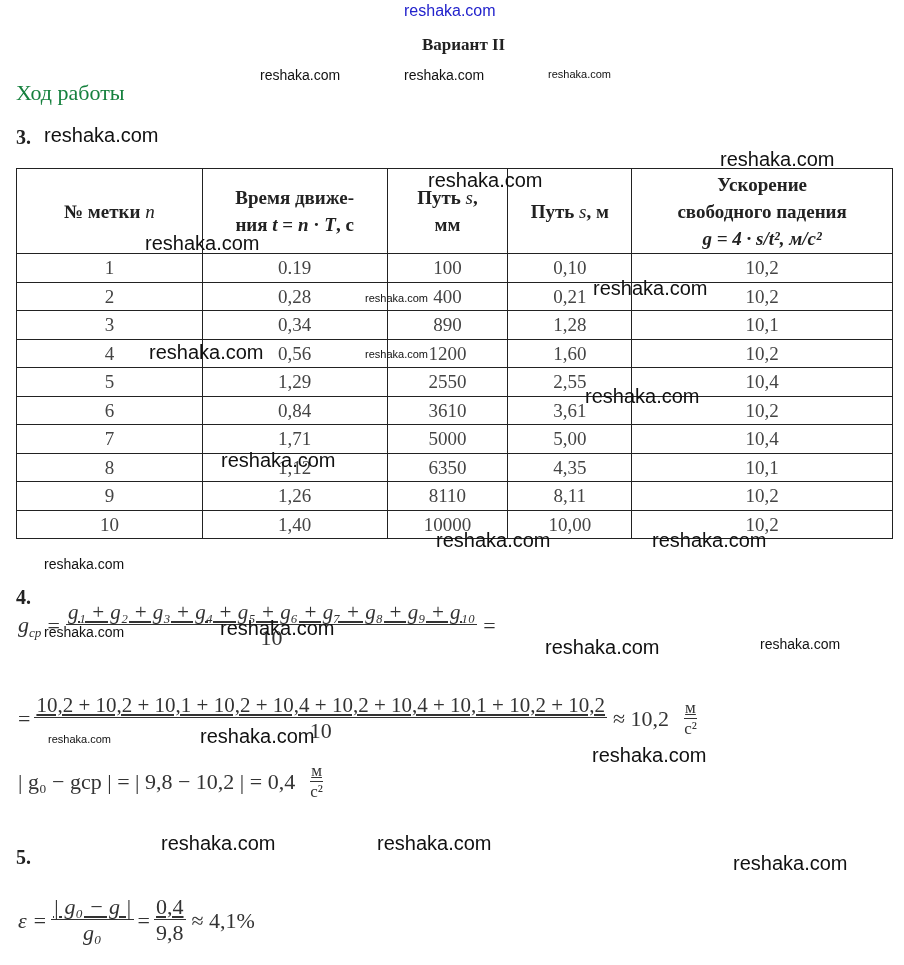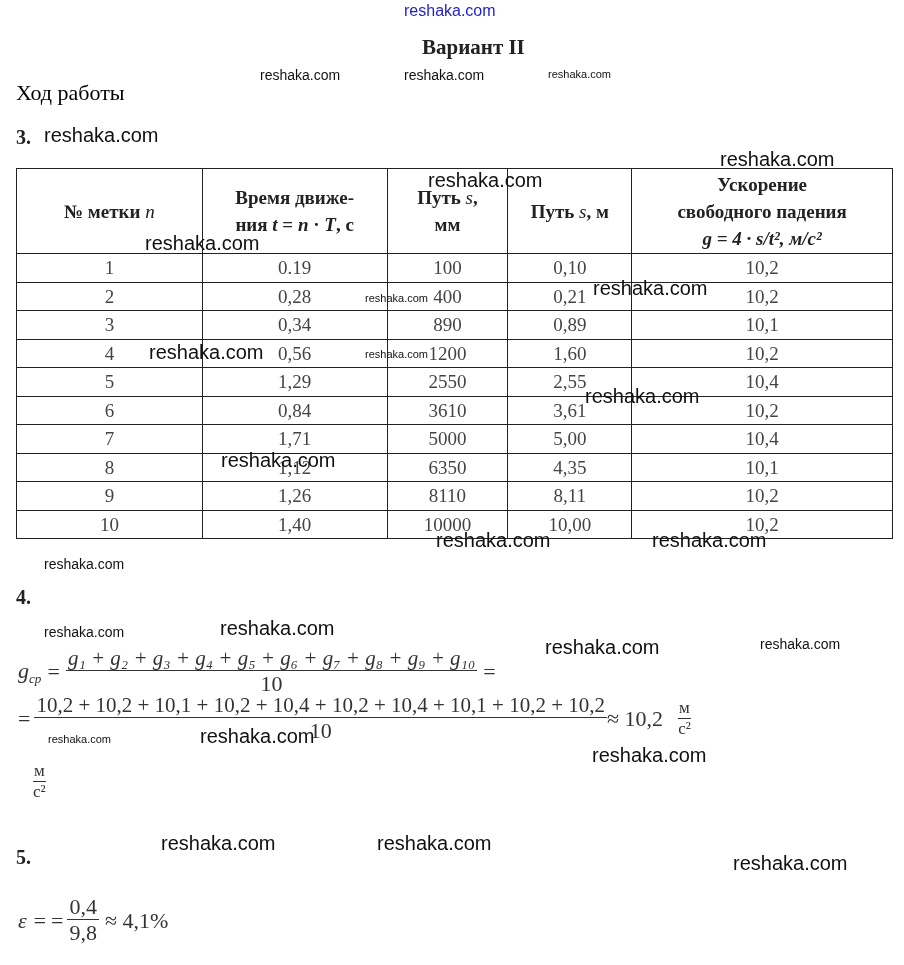--- a/index.html
+++ b/index.html
@@ -3,30 +3,30 @@
 <meta charset="utf-8">
 <style>
   html, body { margin:0; padding:0; background:#fff; }
   body { width:904px; height:965px; position:relative; overflow:hidden; font-family:"Liberation Serif", serif; color:#222; }
   .abs { position:absolute; white-space:nowrap; }
   .wm { position:absolute; font-family:"Liberation Sans", sans-serif; color:#111; white-space:nowrap; line-height:1; }
   .wm-l { font-size:20px; }
   .wm-m { font-size:14px; }
   .wm-s { font-size:11px; }
   .wm-top { font-size:16px; color:#2222cc; }
-  .title { font-weight:bold; font-size:21px; }
-  .heading { font-size:22px; color:#000000; }
+  .title { font-weight:bold; font-size:17px; }
+  .heading { font-size:22px; color:#15803d; }
   .num { font-weight:bold; font-size:20px; }
   table.data { position:absolute; left:16px; top:168px; width:877px; border-collapse:collapse; font-size:19px; color:#444; }
   table.data td, table.data th { border:1px solid #222; text-align:center; padding:0; }
   table.data th { font-weight:bold; color:#222; font-size:19px; line-height:27px; height:84px; }
   table.data td { height:27.5px; line-height:27px; }
   .it { font-style:italic; }
   .frac { display:inline-flex; flex-direction:column; align-items:center; vertical-align:middle; }
-  .frac .n { padding:0 2px; border-bottom:1px solid #333; line-height:1.1; }
+  .frac .n { padding:0 2px; border-bottom:1px solid #333; line-height:1.1;text-decoration:underline; }
   .frac .d { line-height:1.2; }
   .math { position:absolute; font-size:22px; color:#333; white-space:nowrap; display:flex; align-items:center; }
   sub { font-size:0.6em; }
 </style>
 </head>
 <body>
 
 <div class="wm wm-top" style="left:404px;top:3px;">reshaka.com</div>
 <div class="wm wm-m" style="left:260px;top:68px;">reshaka.com</div>
 <div class="wm wm-m" style="left:404px;top:68px;">reshaka.com</div>
@@ -67,21 +67,21 @@
         <td>2</td>
         <td>0,28</td>
         <td>400</td>
         <td>0,21</td>
         <td>10,2</td>
       </tr>
       <tr>
         <td>3</td>
         <td>0,34</td>
         <td>890</td>
-        <td>0,89</td>
+        <td>1,28</td>
         <td>10,1</td>
       </tr>
       <tr>
         <td>4</td>
         <td>0,56</td>
         <td>1200</td>
         <td>1,60</td>
         <td>10,2</td>
       </tr>
       <tr>
@@ -140,59 +140,64 @@
 <div class="wm wm-l" style="left:436px;top:530px;z-index:2;">reshaka.com</div>
 <div class="wm wm-l" style="left:652px;top:530px;z-index:2;">reshaka.com</div>
 <div class="wm wm-m" style="left:44px;top:557px;">reshaka.com</div>
 
 <div class="abs num" style="left:16px;top:586px;">4.</div>
 <div class="wm wm-m" style="left:44px;top:625px;">reshaka.com</div>
 <div class="wm wm-l" style="left:220px;top:618px;z-index:2;">reshaka.com</div>
 <div class="wm wm-l" style="left:545px;top:637px;">reshaka.com</div>
 <div class="wm wm-m" style="left:760px;top:637px;">reshaka.com</div>
 
-<div class="math" style="left:18px;top:647px;">
+<div class="math" style="left:18px;top:601px;">
   <span class="it"><span>g</span><sub>ср</sub></span>
   <span style="margin:0 6px;">=</span>
   <span class="frac">
     <span class="n it" style="font-size:21px;">g₁ + g₂ + g₃ + g₄ + g₅ + g₆ + g₇ + g₈ + g₉ + g₁₀</span>
     <span class="d">10</span>
   </span>
   <span style="margin-left:6px;">=</span>
 </div>
 
 <div class="math" style="left:18px;top:694px;">
   <span style="margin-right:4px;">=</span>
   <span class="frac">
     <span class="n" style="font-size:21px;">10,2 + 10,2 + 10,1 + 10,2 + 10,4 + 10,2 + 10,4 + 10,1 + 10,2 + 10,2</span>
     <span class="d">10</span>
   </span>
-  <span style="">≈ 10,2</span>
+  <span style="margin-left:6px;">≈ 10,2</span>
   <span class="frac" style="margin-left:14px;font-size:17px;">
     <span class="n" style="border:none;">м</span>
     <span class="d" style="border-top:1px solid #333;">с²</span>
   </span>
 </div>
 <div class="wm wm-s" style="left:48px;top:734px;">reshaka.com</div>
 <div class="wm wm-l" style="left:200px;top:726px;z-index:2;">reshaka.com</div>
 <div class="wm wm-l" style="left:592px;top:745px;z-index:2;">reshaka.com</div>
 
 <div class="math" style="left:18px;top:762px;">
+  <span>| g₀ − gср | = | 9,8 − 10,2 | = 0,4</span>
   <span class="frac" style="margin-left:14px;font-size:17px;">
     <span class="n" style="border:none;">м</span>
     <span class="d" style="border-top:1px solid #333;">с²</span>
   </span>
 </div>
 
 <div class="abs num" style="left:16px;top:846px;">5.</div>
 <div class="wm wm-l" style="left:161px;top:833px;">reshaka.com</div>
 <div class="wm wm-l" style="left:377px;top:833px;">reshaka.com</div>
 <div class="wm wm-l" style="left:733px;top:853px;">reshaka.com</div>
 
 <div class="math" style="left:18px;top:895px;">
   <span class="it">ε =</span>
+  <span class="frac" style="margin-left:4px;">
+    <span class="n it">| g₀ − g |</span>
+    <span class="d it">g₀</span>
+  </span>
   <span style="margin:0 4px;">=</span>
   <span class="frac">
     <span class="n">0,4</span>
     <span class="d">9,8</span>
   </span>
   <span style="margin-left:6px;">≈ 4,1%</span>
 </div>
 
 </body></html>

